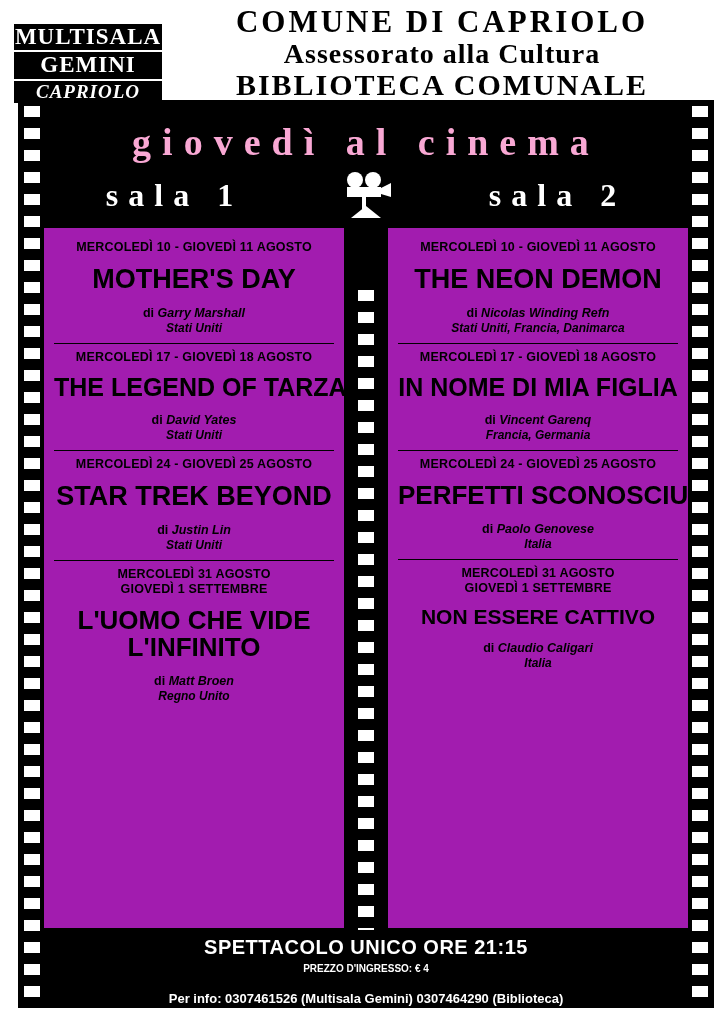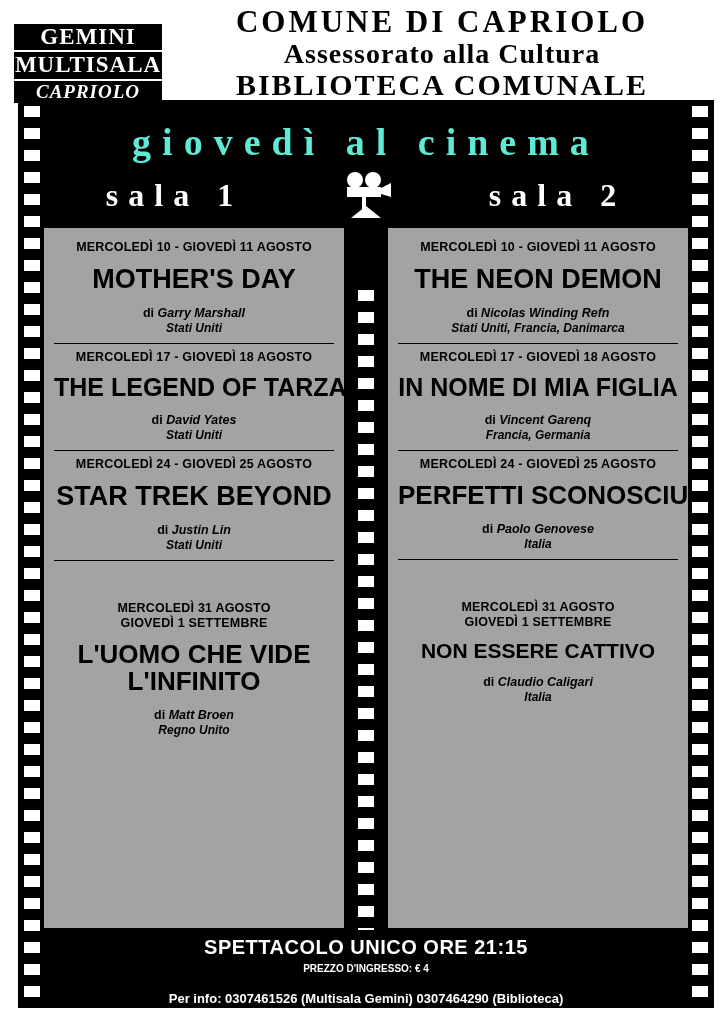--- a/index.html
+++ b/index.html
@@ -90,21 +90,21 @@
   .perf.right { right: 6px; }
   .perf.mid {
     left: 50%;
     margin-left: -8px;
     top: 190px;
     bottom: 78px;
   }
 
   .poster-title {
     text-align: center;
-    color: #5eead4;
+    color: #f9a8d4;
     font-family: "Liberation Serif", serif;
     font-weight: bold;
     font-size: 38px;
     letter-spacing: 11px;
     margin: 14px 0 4px 0;
   }
   .sala-row {
     display: flex;
     align-items: center;
     justify-content: center;
@@ -129,33 +129,33 @@
   }
 
   .columns {
     display: flex;
     justify-content: space-between;
     padding: 0 26px;
     box-sizing: border-box;
     gap: 26px;
   }
   .col {
-    background: #a3a3a3;
+    background: #a21caf;
     width: 300px;
     flex: 0 0 300px;
     box-sizing: border-box;
     padding: 6px 10px 4px 10px;
     height: 700px;
   }
   .film {
     padding: 6px 0 2px 0;
     border-bottom: 1px solid #000;
     text-align: center;
   }
-  .film.last { border-bottom: none; margin-top: 34px; }
+  .film.last { border-bottom: none; }
   .film .dates {
     font-size: 12.5px;
     font-weight: bold;
     letter-spacing: 0.2px;
     line-height: 1.25;
     margin-bottom: 2px;
   }
   .film .title {
     font-weight: bold;
     font-size: 27px;
@@ -201,22 +201,22 @@
     font-size: 13px;
     font-weight: bold;
     margin-top: 17px;
   }
 </style>
 </head>
 <body>
 
 <div class="header">
   <div class="logo">
+    <div class="logo-line l1">MULTISALA</div>
     <div class="logo-line l2">GEMINI</div>
-    <div class="logo-line l1">MULTISALA</div>
     <div class="logo-line l3">CAPRIOLO</div>
   </div>
   <div class="header-titles">
     <div class="h1">COMUNE  DI  CAPRIOLO</div>
     <div class="h2">Assessorato alla Cultura</div>
     <div class="h3">BIBLIOTECA COMUNALE</div>
   </div>
 </div>
 
 <div class="poster">

